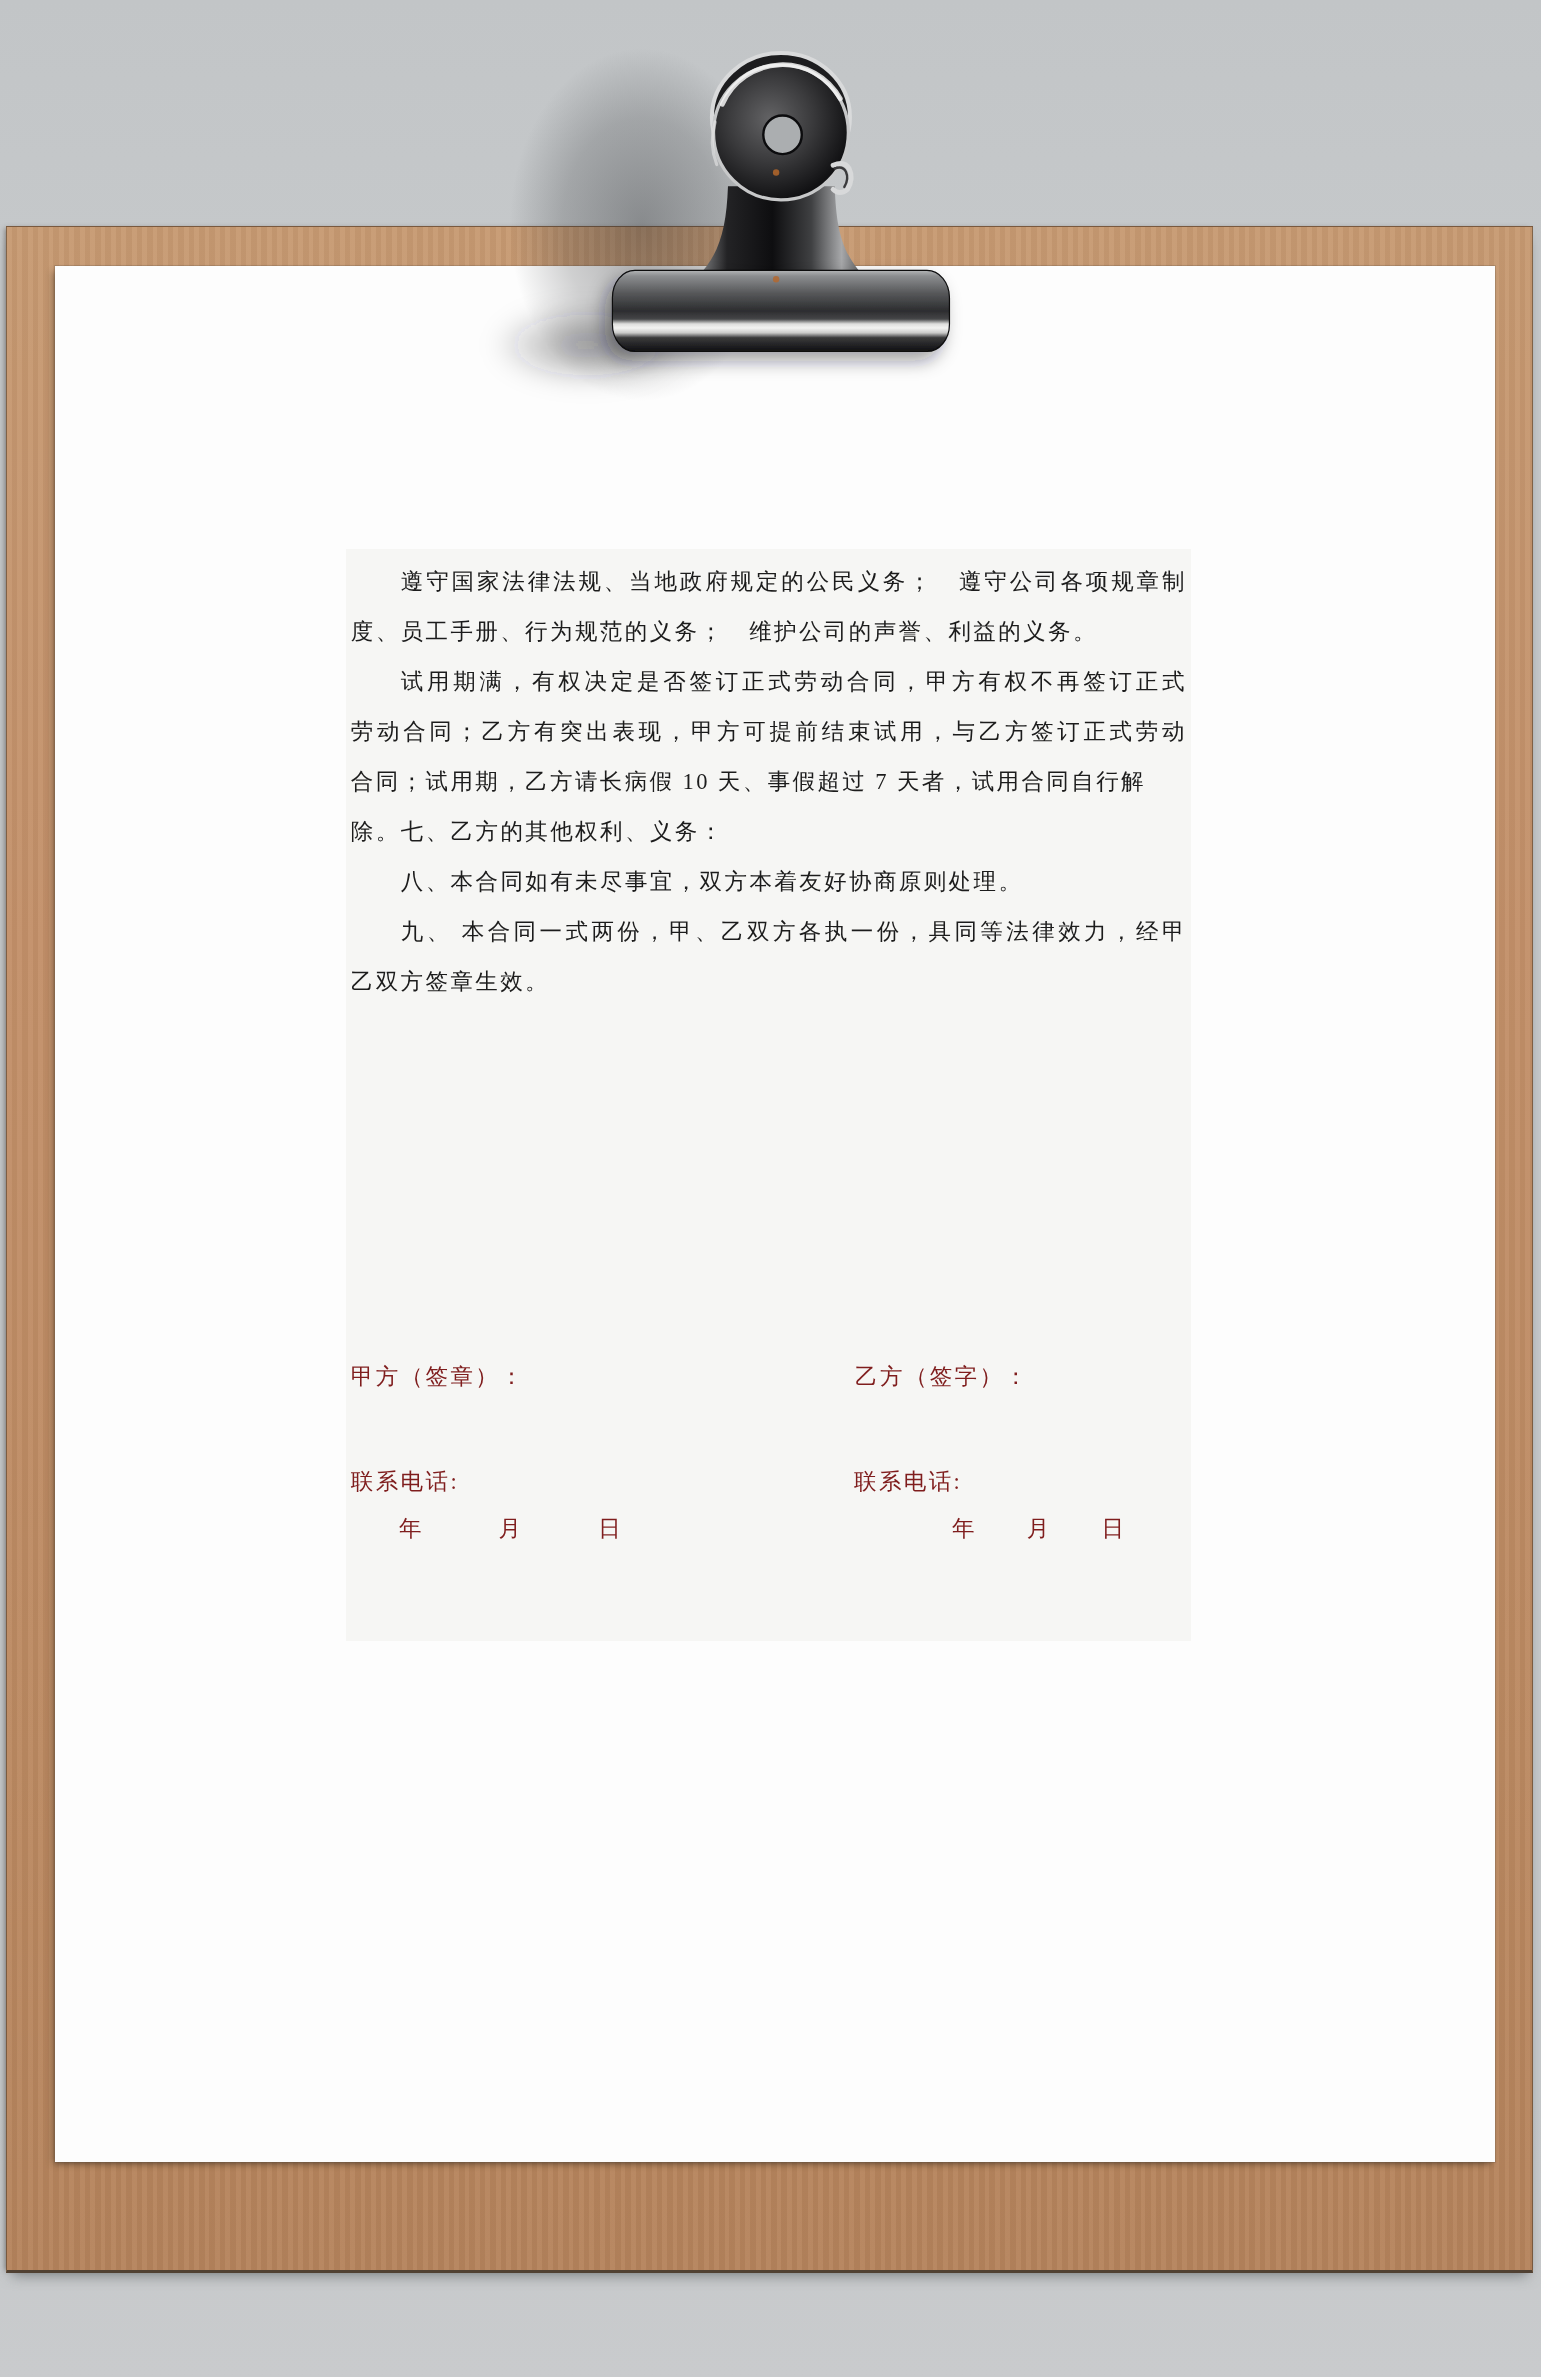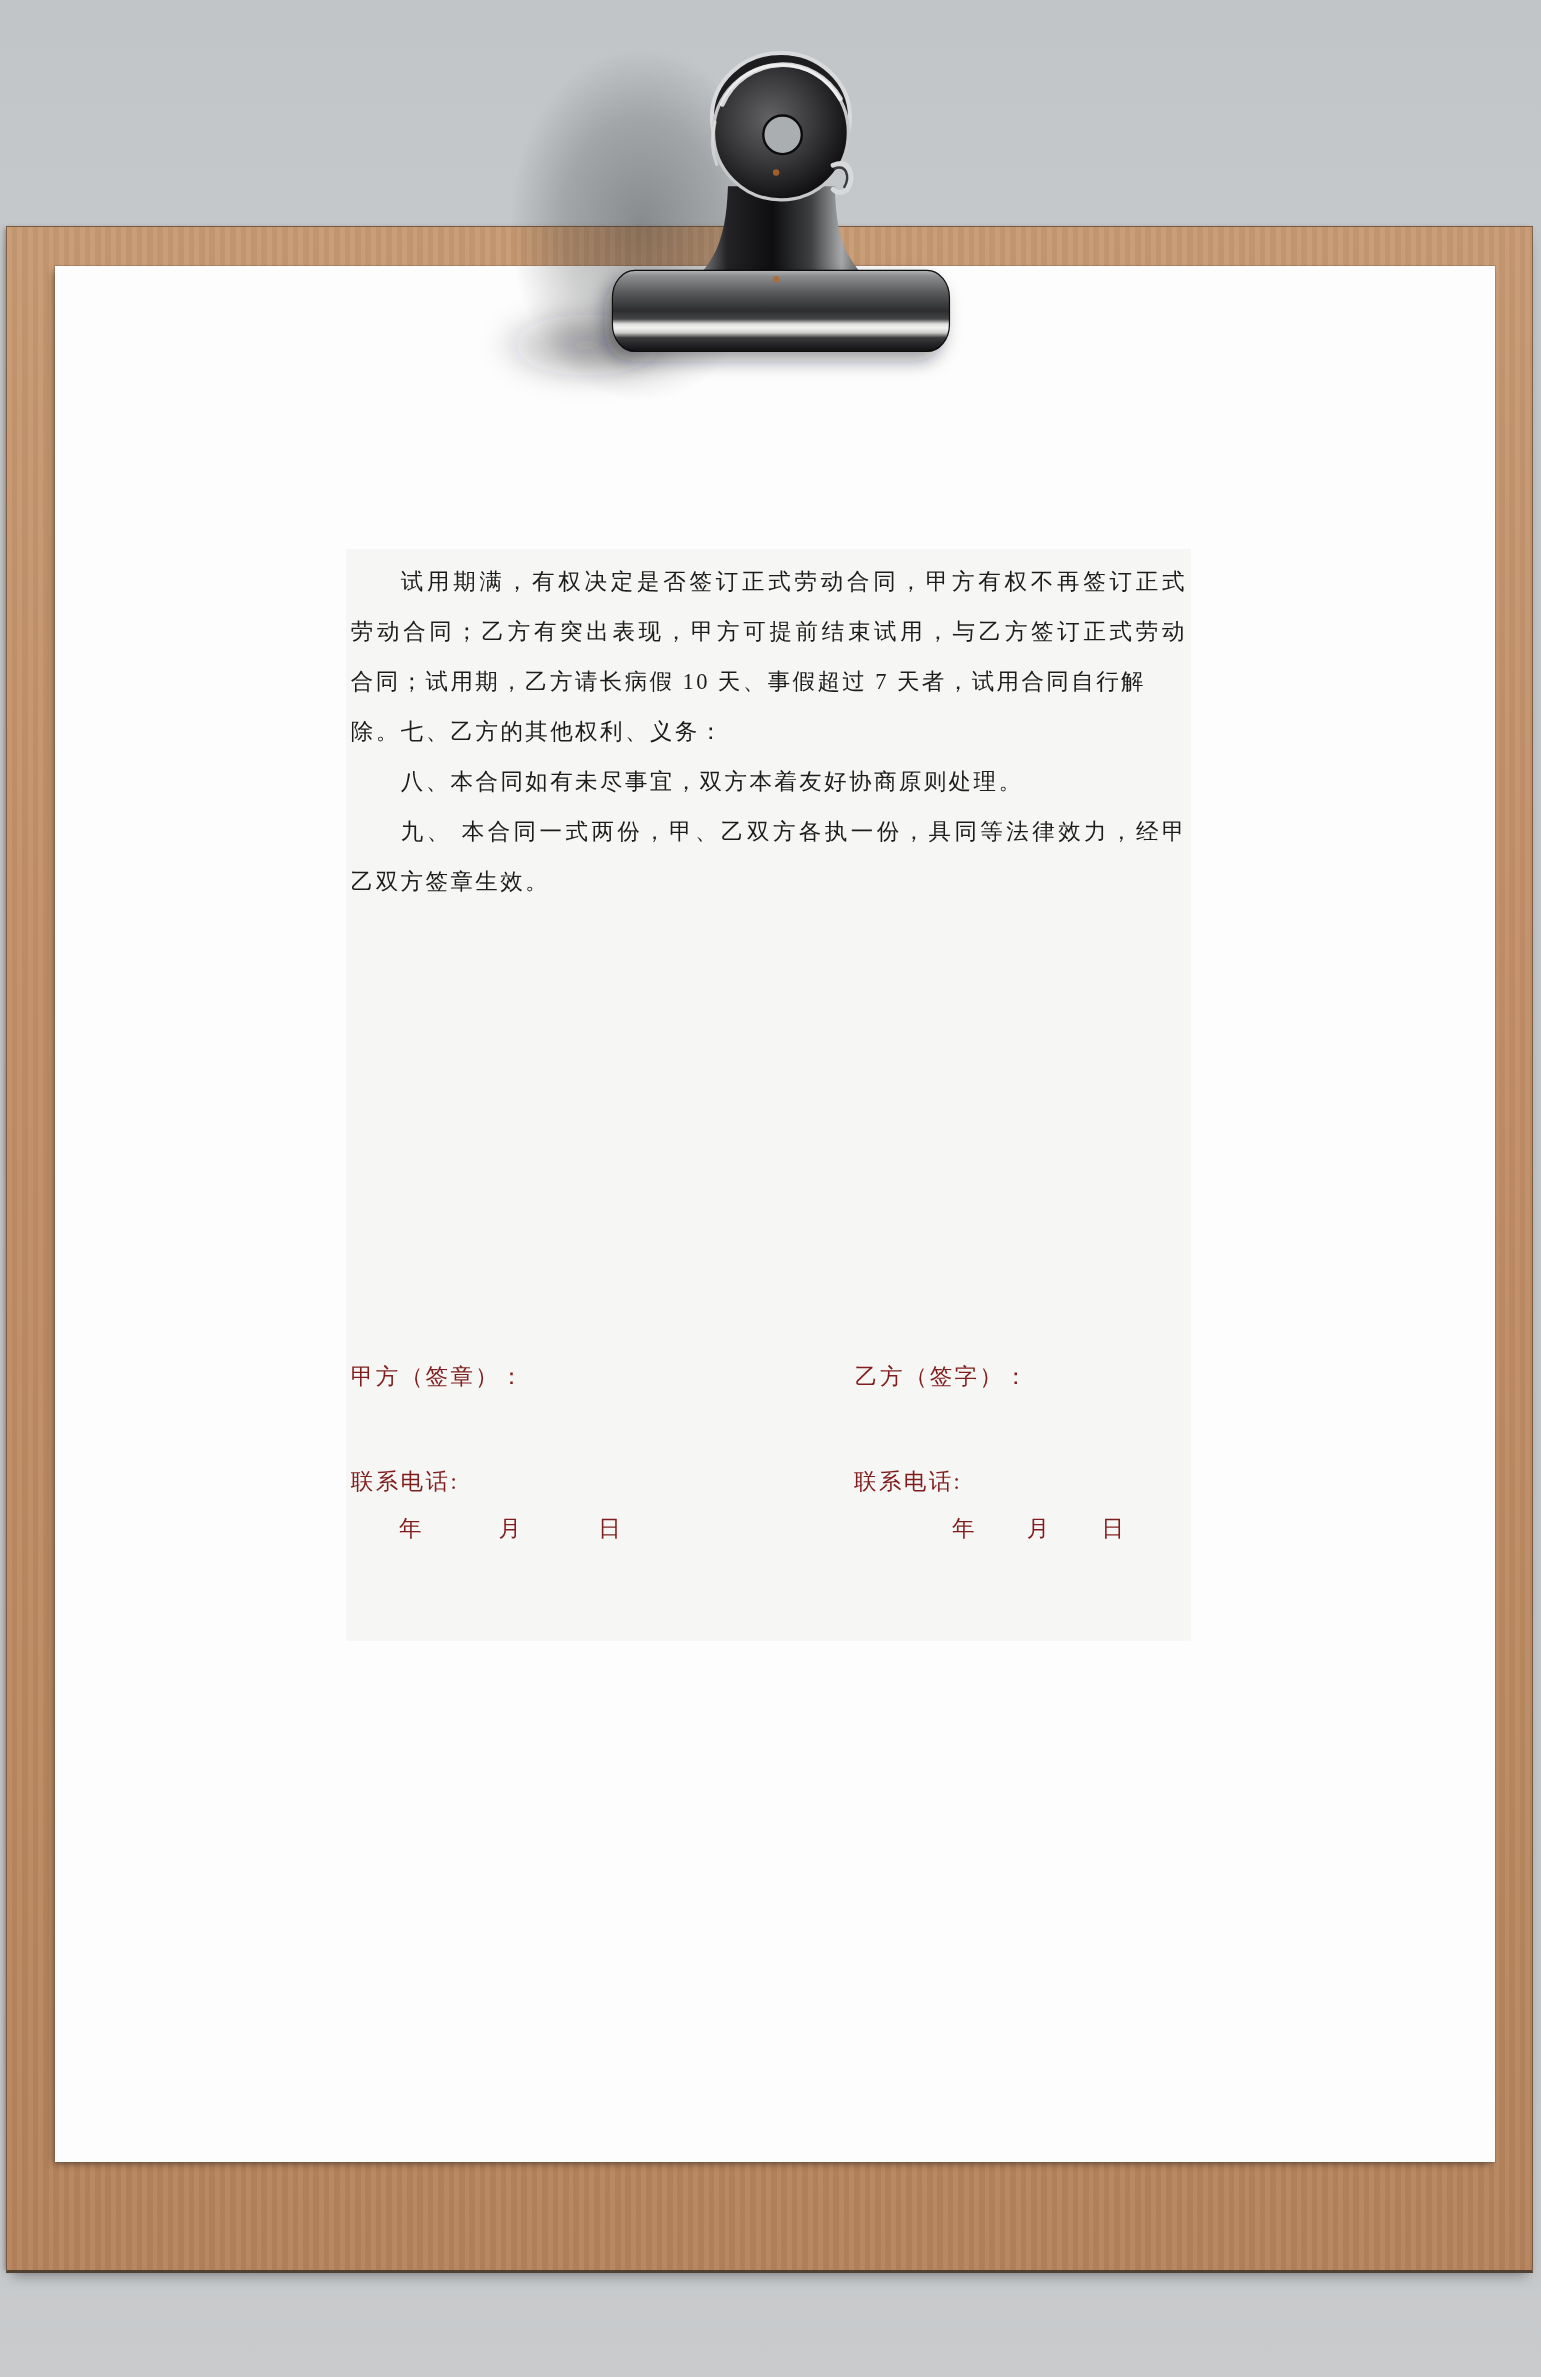--- a/index.html
+++ b/index.html
@@ -62,20 +62,22 @@
 <body>
 
 <div class="stage">
 
   <div class="board"></div>
 
   <div class="paper">
 
     <div class="content-block">
       <div class="doc-text">
+        <div class="doc-line indent fill">遵守国家法律法规、当地政府规定的公民义务；　遵守公司各项规章制</div>
+        <div class="doc-line wrap">度、员工手册、行为规范的义务；　维护公司的声誉、利益的义务。</div>
         <div class="doc-line indent fill">试用期满，有权决定是否签订正式劳动合同，甲方有权不再签订正式</div>
         <div class="doc-line fill">劳动合同；乙方有突出表现，甲方可提前结束试用，与乙方签订正式劳动</div>
         <div class="doc-line wrap">合同；试用期，乙方请长病假 10 天、事假超过 7 天者，试用合同自行解除。</div>
         <div class="doc-line indent">七、乙方的其他权利、义务：</div>
         <div class="doc-line indent">八、本合同如有未尽事宜，双方本着友好协商原则处理。</div>
         <div class="doc-line indent fill">九、 本合同一式两份，甲、乙双方各执一份，具同等法律效力，经甲</div>
         <div class="doc-line wrap">乙双方签章生效。</div>
       </div>
 
       <div class="sig row1 a-col">甲方（签章）：</div>

